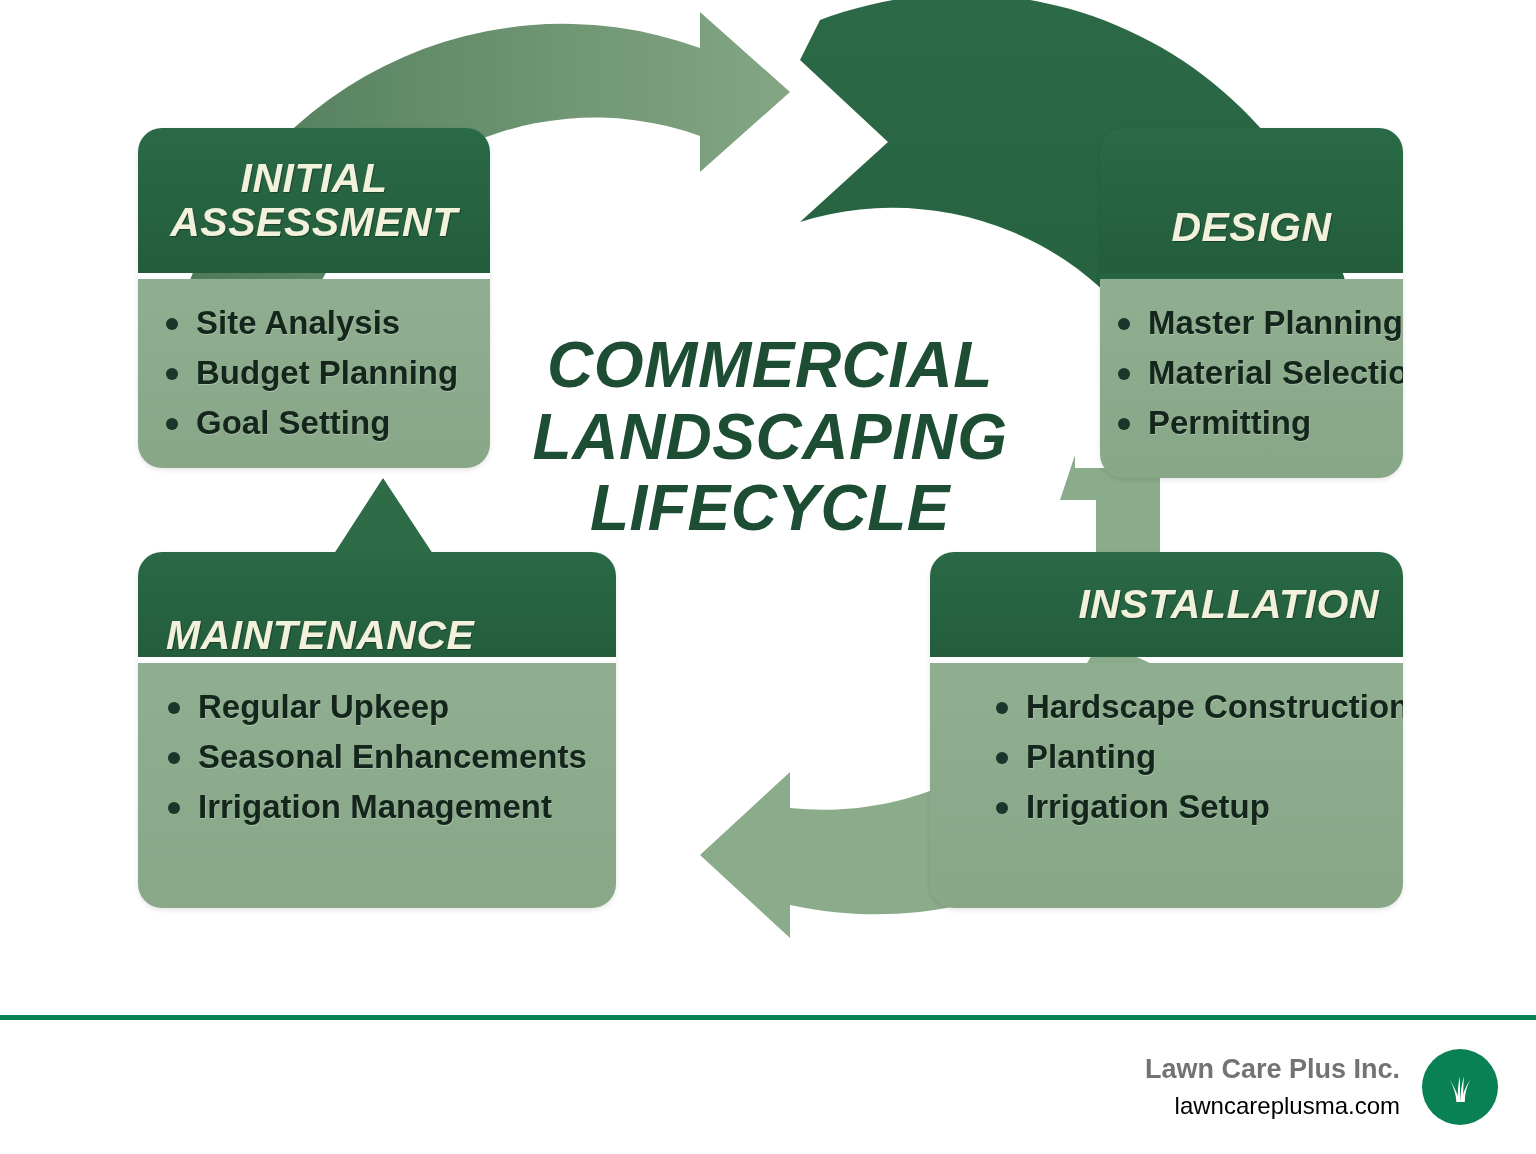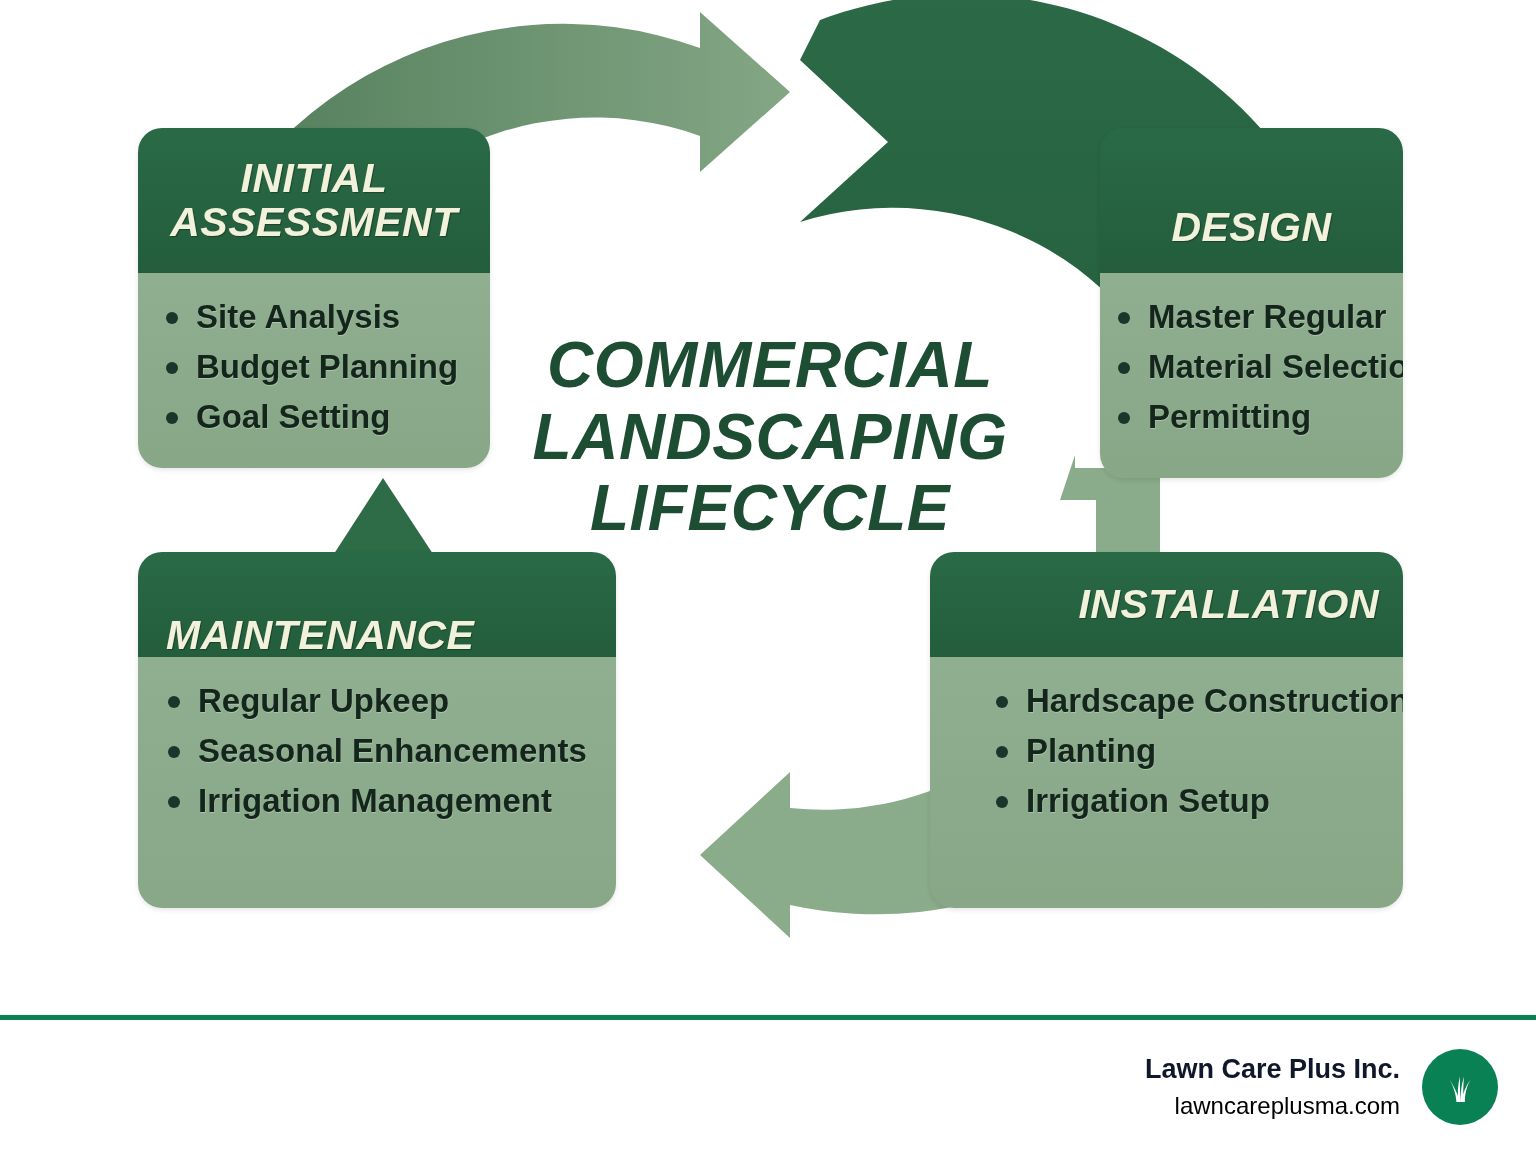--- a/index.html
+++ b/index.html
@@ -60,20 +60,21 @@
     font-size: 41px;
     letter-spacing: 0.5px;
     line-height: 1.06;
     text-shadow: 1px 1px 1px rgba(0,0,0,0.32);
     margin: 0;
     white-space: pre-line;
   }
   .card-body {
     background: linear-gradient(180deg, #90ae90 0%, #87a787 100%);
     box-sizing: border-box;
+    margin-top: 6px;
   }
   ul.bullets {
     list-style: none;
     margin: 0;
     padding: 0;
   }
   ul.bullets li {
     position: relative;
     color: #14261c;
     font-size: 33px;
@@ -180,21 +181,21 @@
     align-items: center;
     justify-content: flex-end;
     padding-right: 38px;
     box-sizing: border-box;
   }
   #footer-text {
     text-align: right;
     margin-right: 22px;
   }
   #footer-company {
-    color: #0f172a;
+    color: #737373;
     font-size: 27px;
     font-weight: bold;
     line-height: 1.25;
   }
   #footer-url {
     color: #000000;
     font-size: 24px;
     line-height: 1.3;
     margin-top: 3px;
   }
@@ -319,21 +320,21 @@
         </ul>
       </div>
     </div>
 
     <div class="card" id="card-design">
       <div class="card-head">
         <div class="card-title">DESIGN</div>
       </div>
       <div class="card-body">
         <ul class="bullets">
-          <li>Master Regular</li>
+          <li>Master Planning</li>
           <li>Material Selection</li>
           <li>Permitting</li>
         </ul>
       </div>
     </div>
 
     <div class="card" id="card-maintenance">
       <div class="card-head">
         <div class="card-title">MAINTENANCE</div>
       </div>

